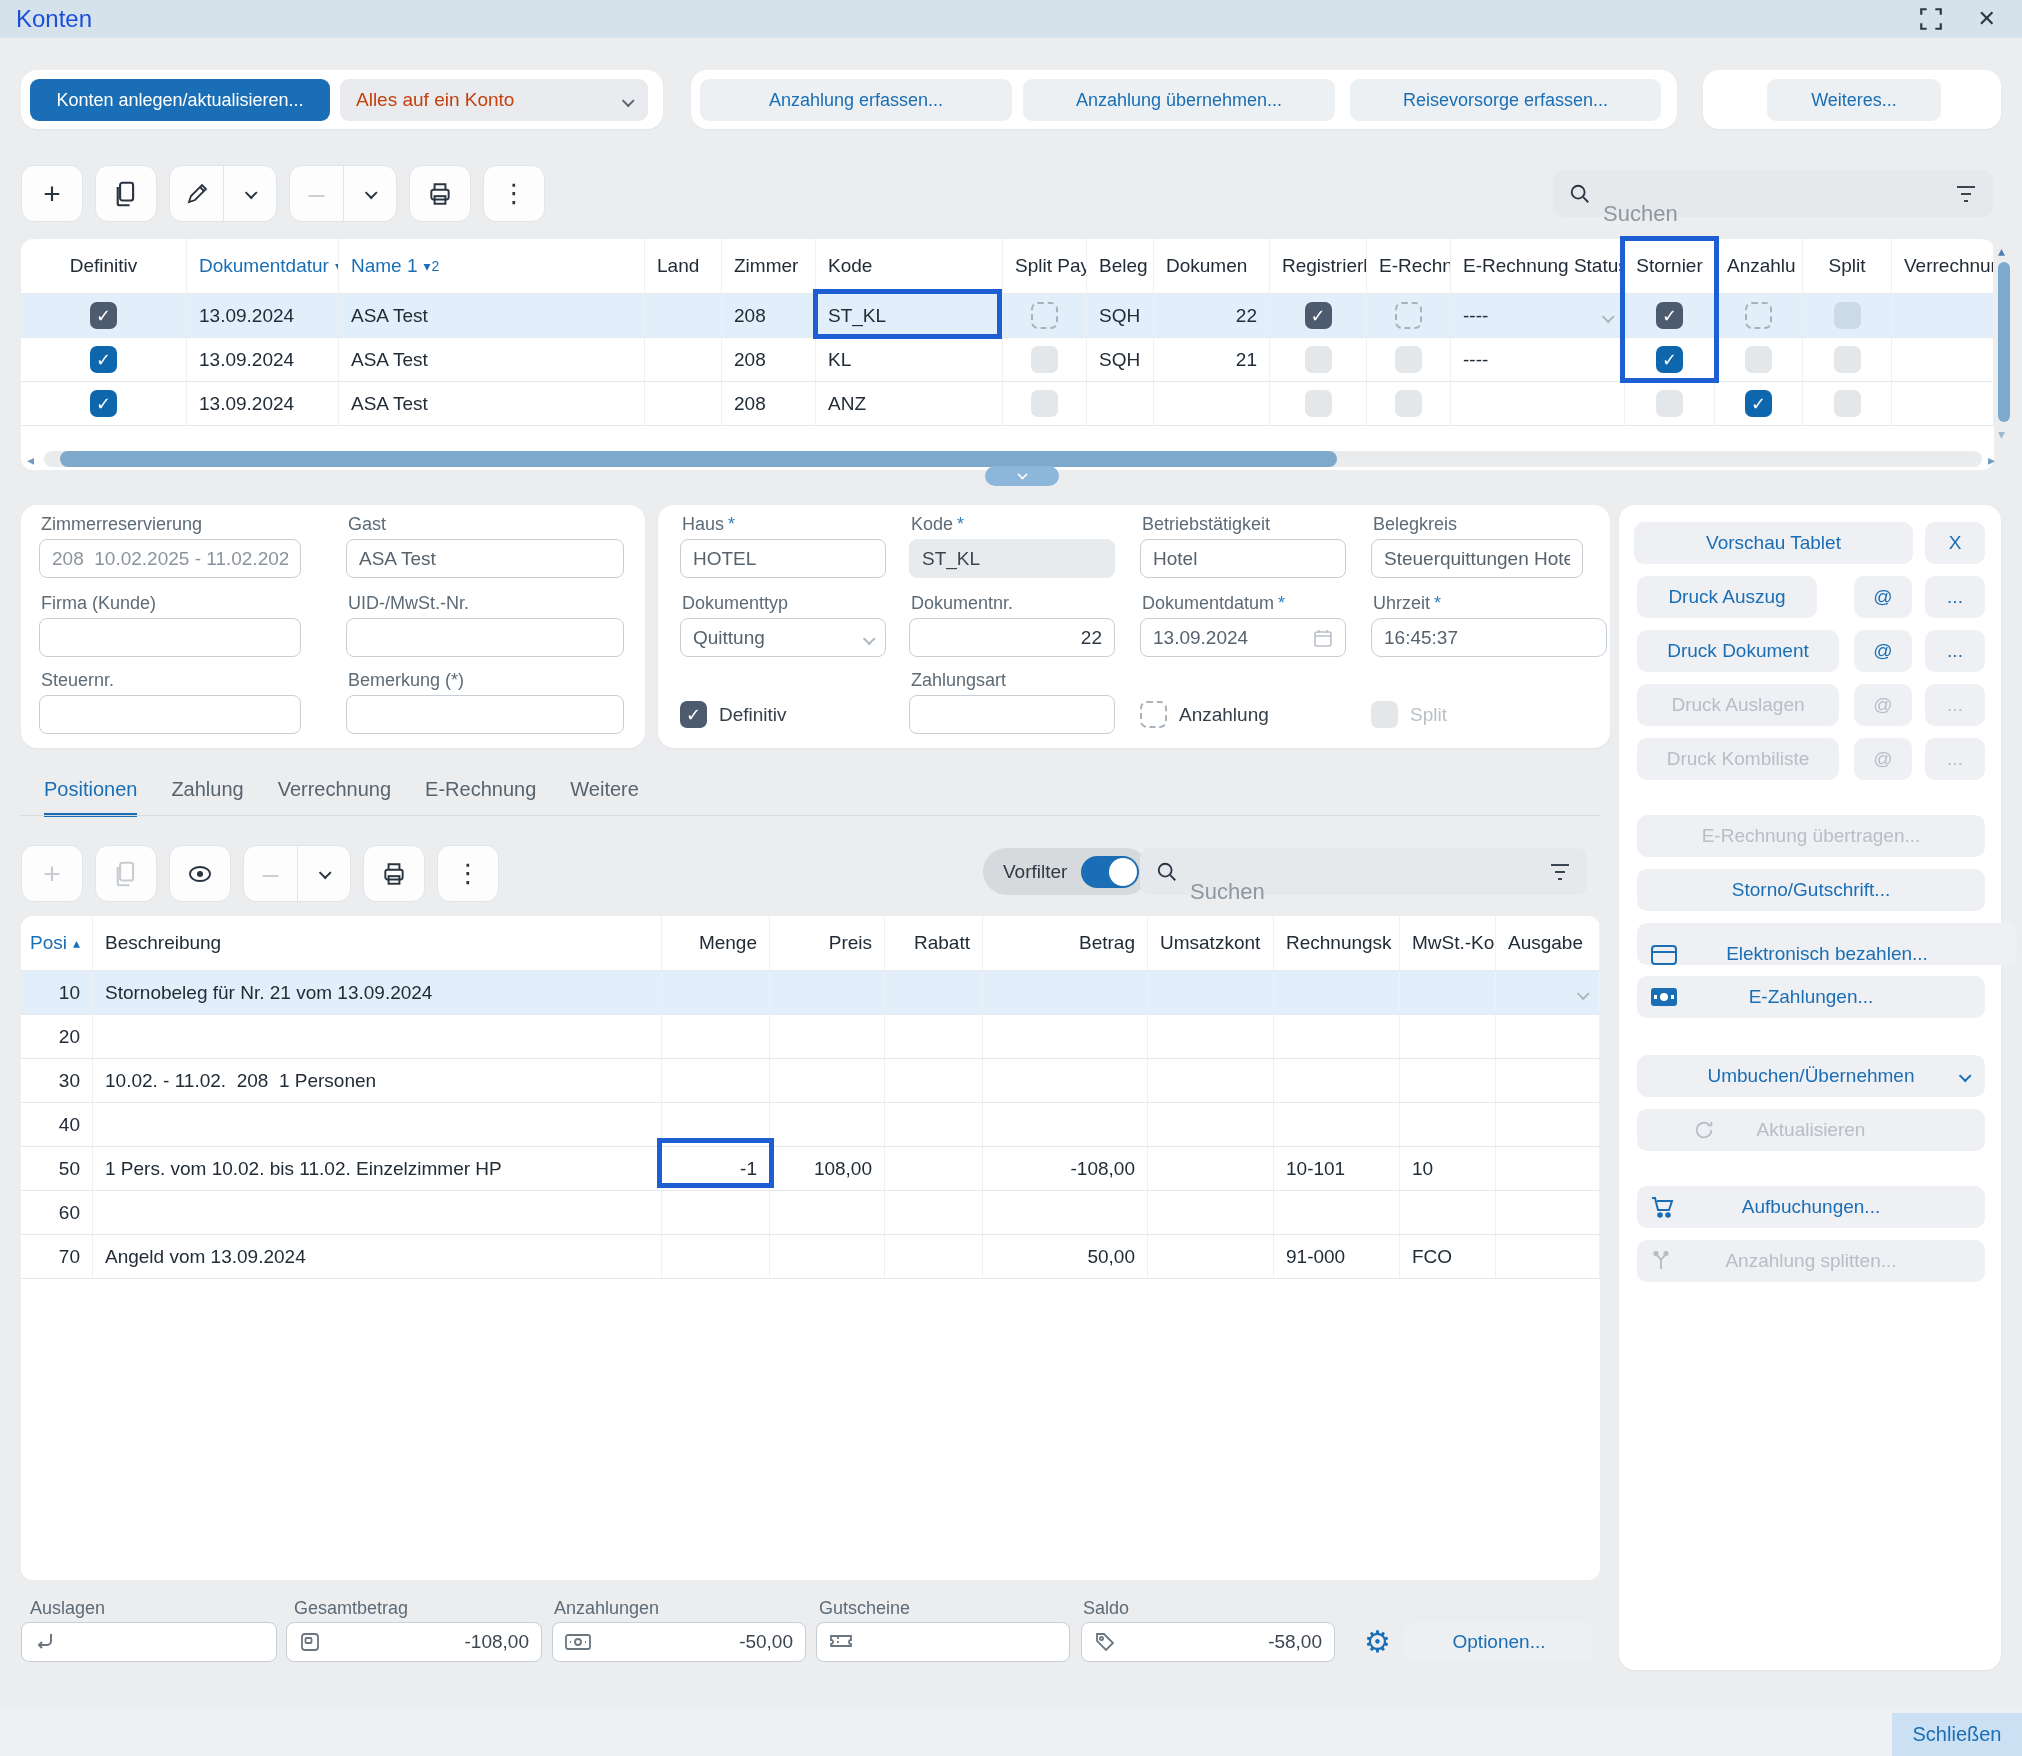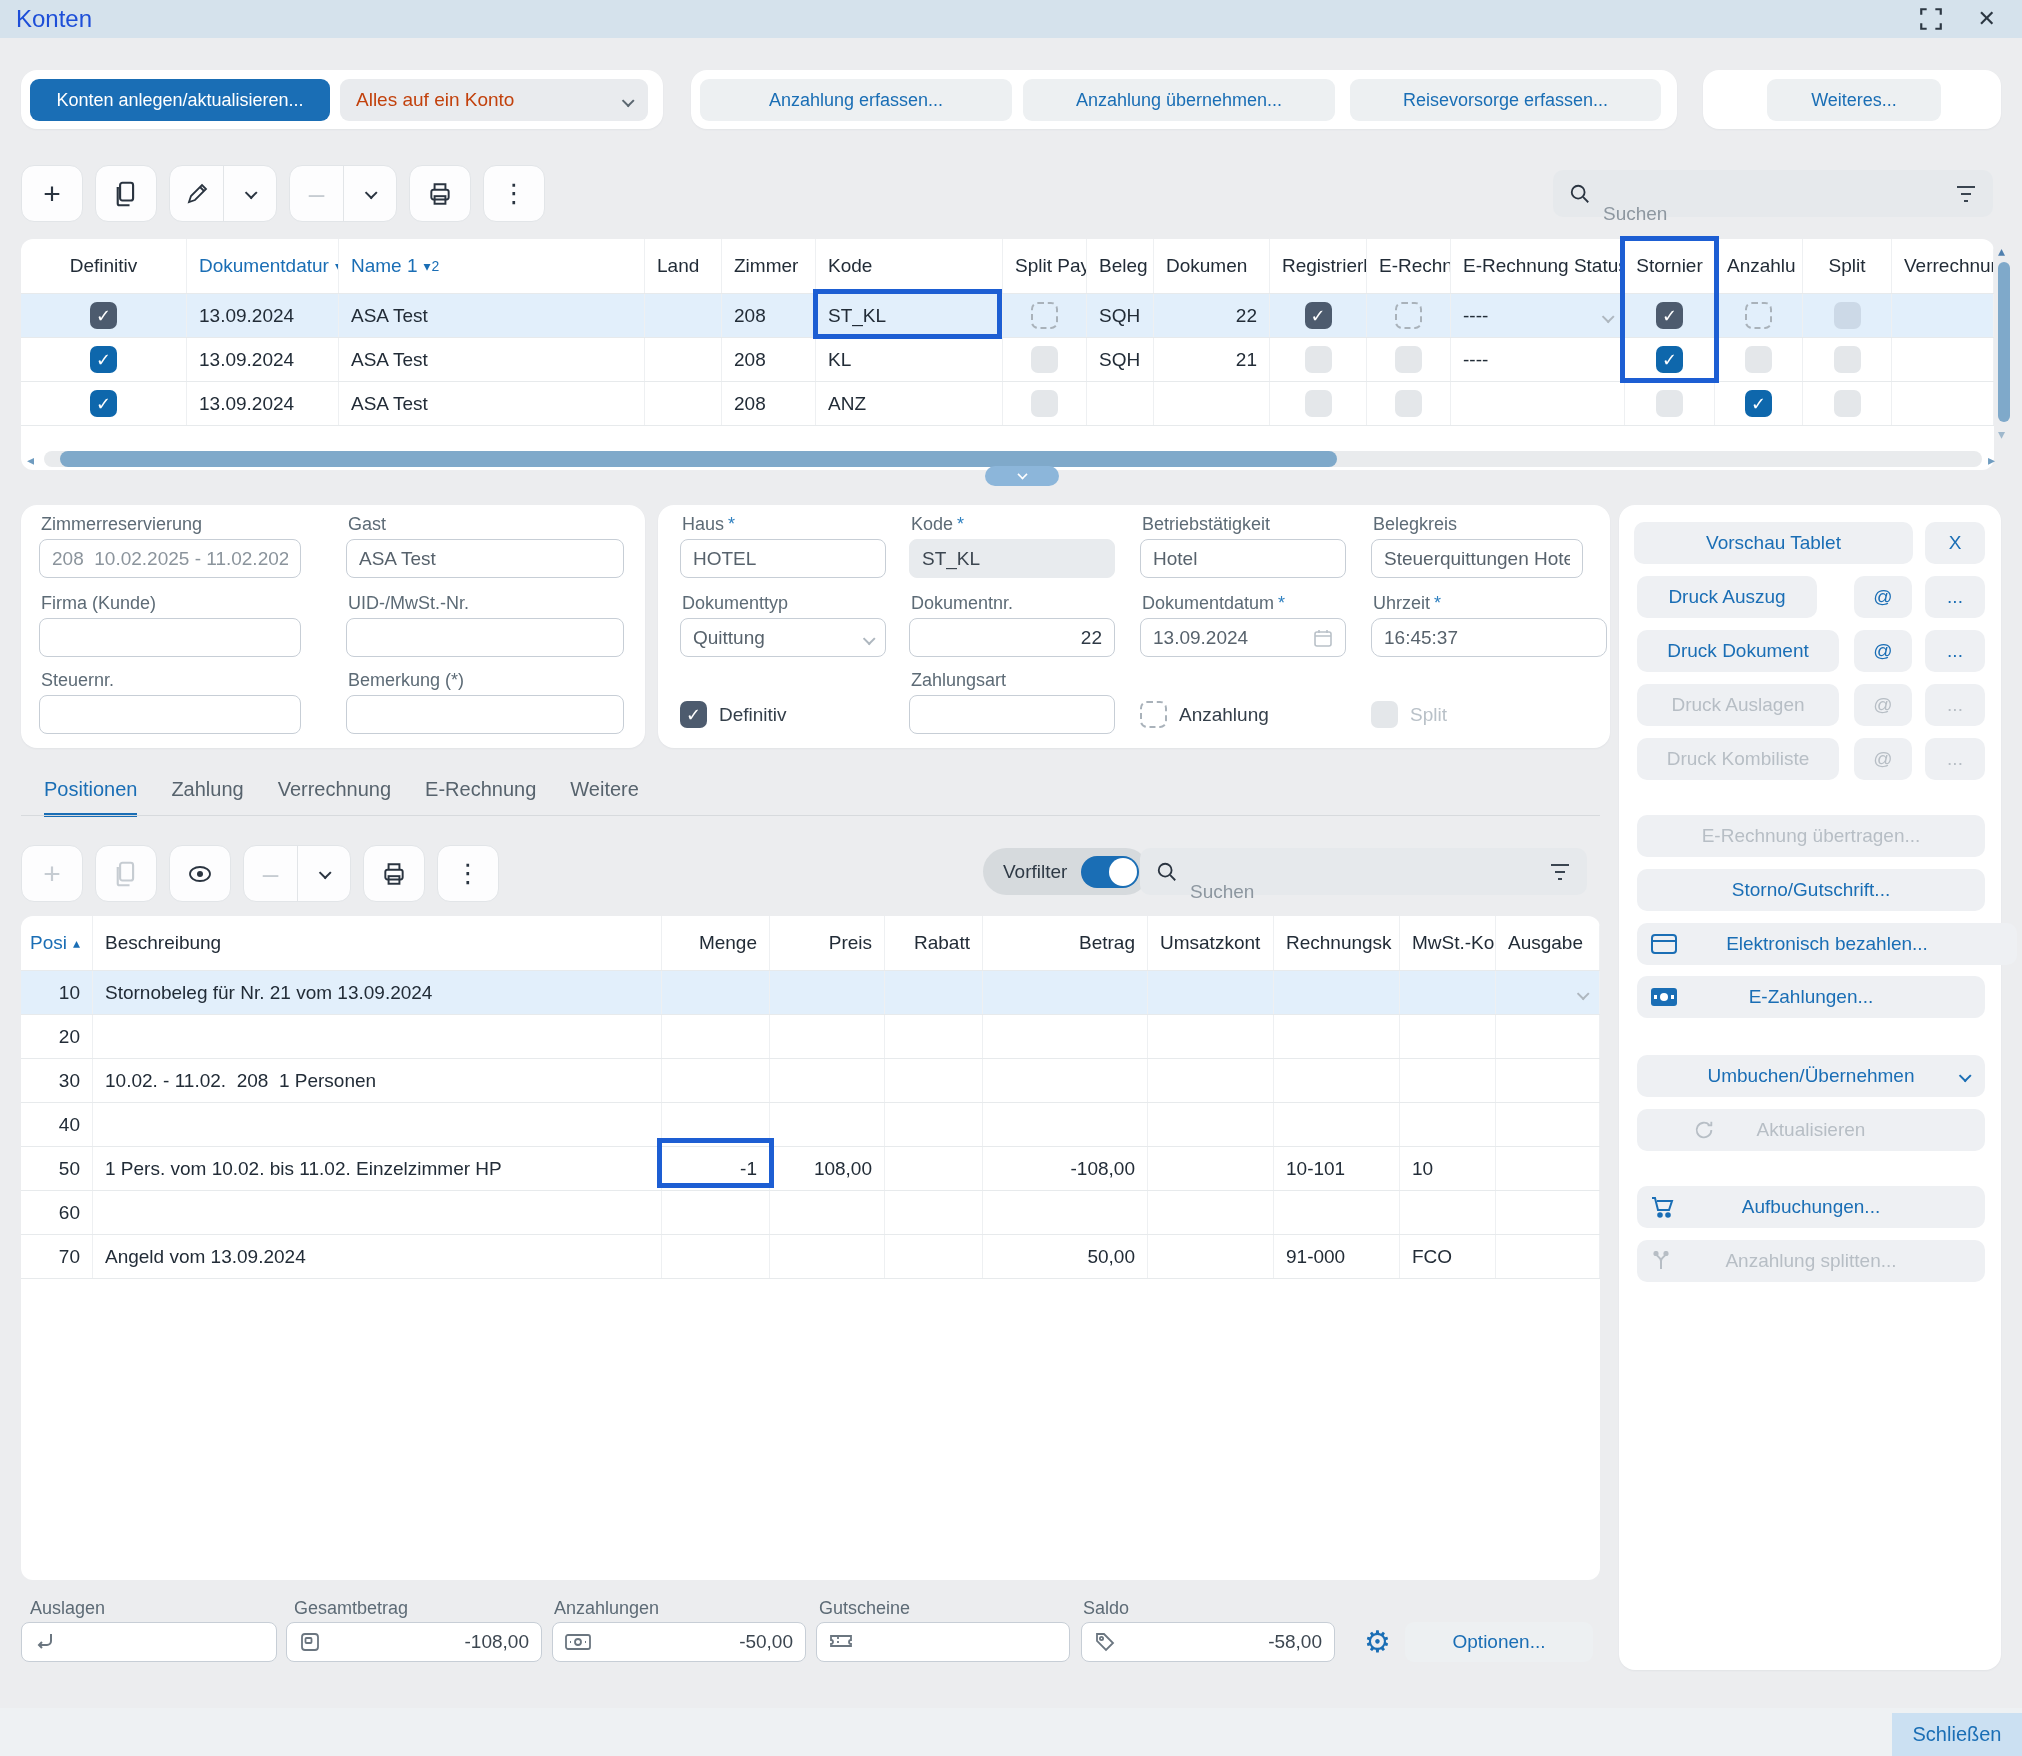--- a/index.html
+++ b/index.html
@@ -25,21 +25,21 @@
   .ibtn.split { justify-content:space-between; padding:0; }
   .ibtn .half { width:50%; height:100%; display:flex; align-items:center; justify-content:center; }
   .ibtn .half + .half { border-left:1px solid #e2e5e8; }
   .dis { color:#c6ccd2 !important; }
   .plus { font-size:30px; font-weight:300; line-height:1; }
   .minus { font-size:28px; font-weight:300; line-height:1; }
   .kebab { font-size:26px; letter-spacing:0; }
 
   
   .search { position:absolute; background:#e6e9ec; border-radius:10px; display:flex; align-items:center; padding:0 16px; gap:12px; }
-  .search .ph { color:#8d97a0; font-size:19px; flex:1;margin-top:40px; }
+  .search .ph { color:#8d97a0; font-size:22px; flex:1;margin-top:40px; }
 
   
   .tablecard { position:absolute; background:#fff; border-radius:12px; overflow:hidden; }
   .agrid { display:grid; grid-template-columns:166px 152px 306px 77px 94px 187px 84px 67px 116px 97px 84px 174px 90px 88px 89px 102px; }
   .pgrid { display:grid; grid-template-columns:72px 569px 108px 115px 98px 165px 126px 126px 96px 104px; }
   .hcell { display:flex; align-items:center; height:54px; padding:0 12px; font-size:19px; color:#222c37; border-right:1px solid #eef0f2; white-space:nowrap; overflow:hidden; }
   .hcell.sorted { color:#1a6eb5; }
   .hcell.center { justify-content:center; }
   .hcell.right { justify-content:flex-end; }
   .cell { display:flex; align-items:center; height:43px; padding:0 12px; font-size:19px; color:#222c37; border-right:1px solid #eef0f2; white-space:pre; overflow:hidden; }
@@ -528,21 +528,21 @@
     <button class="sbtn disabled" style="left:235px;top:179px;width:58px;">@</button>
     <button class="sbtn disabled" style="left:306px;top:179px;width:60px;">...</button>
 
     <button class="sbtn disabled" style="left:18px;top:233px;width:202px;">Druck Kombiliste</button>
     <button class="sbtn disabled" style="left:235px;top:233px;width:58px;">@</button>
     <button class="sbtn disabled" style="left:306px;top:233px;width:60px;">...</button>
 
     <button class="sbtn disabled" style="left:18px;top:310px;width:348px;">E-Rechnung übertragen...</button>
     <button class="sbtn" style="left:18px;top:364px;width:348px;">Storno/Gutschrift...</button>
 
-    <button class="sbtn" style="left:18px;top:418px;width:380px;">
+    <button class="sbtn" style="left:18px;top:418px;width:380px;align-items:flex-end;">
       <span class="lefticon">
         <svg width="26" height="20" viewBox="0 0 26 20" fill="none" stroke="#1a6eb5" stroke-width="2">
             <rect x="1" y="1" width="24" height="18" rx="3"></rect>
             <path d="M1 7 H25"></path>
           </svg>
       </span>
       <span>Elektronisch bezahlen...</span>
     </button>
     <button class="sbtn" style="left:18px;top:471px;width:348px;">
       <span class="lefticon">

